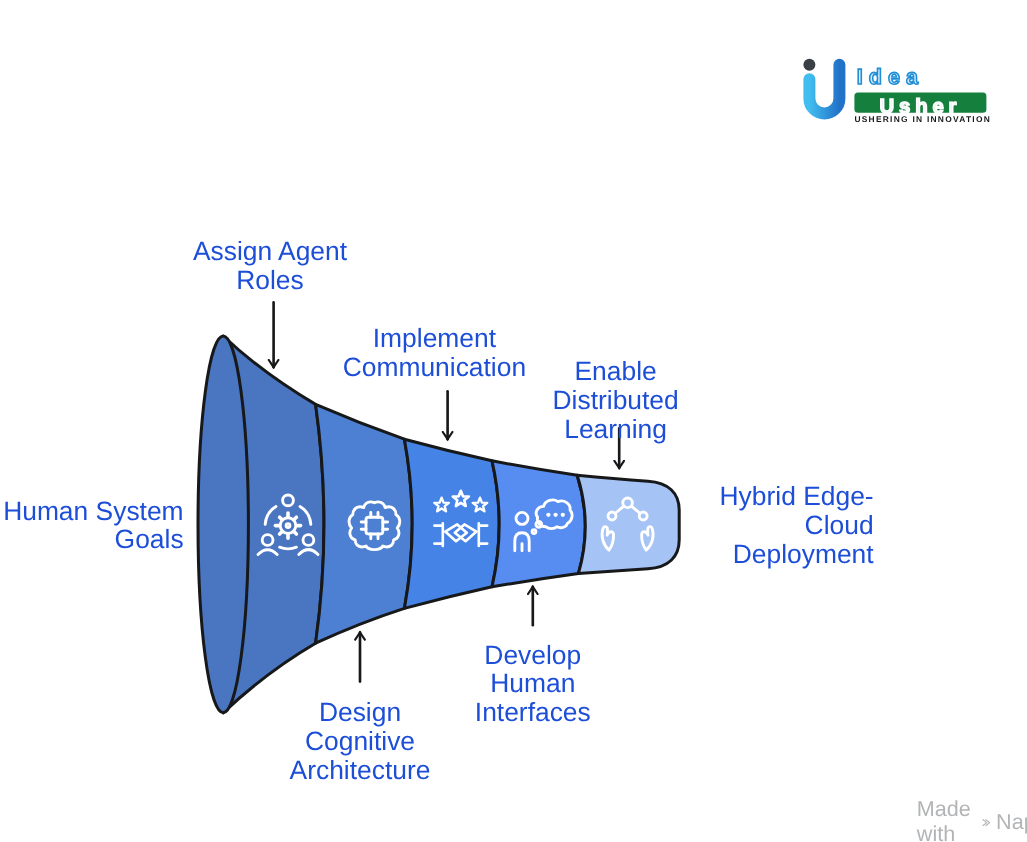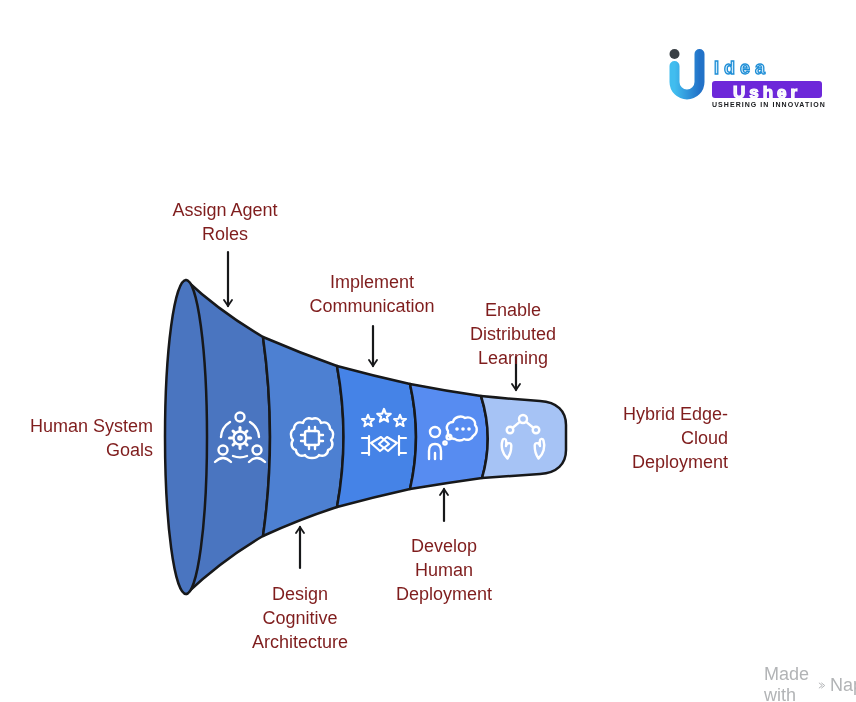--- a/index.html
+++ b/index.html
@@ -2,35 +2,35 @@
 <html><head>
 <meta charset="utf-8">
 <style>
   html,body{margin:0;padding:0;}
   body{
     width:856px;height:702px;position:relative;background:#ffffff;
     font-family:"Liberation Sans",sans-serif;overflow:hidden;
   }
   .stage-label{
     position:absolute;
-    font-size:18px;line-height:24px;color:#7f1d1d;
+    font-size:22px;line-height:24px;color:#1d4ed8;
     white-space:pre-line;
   }
   .ta-c{text-align:center}.ta-r{text-align:right}.ta-l{text-align:right}
 
   
-  .logo{position:absolute;left:666px;top:46px;display:flex;align-items:flex-end;}
+  .logo{position:absolute;left:666px;top:46px;display:flex;align-items:center;}
   .logo-text{margin-left:6px;width:110px;}
   .logo-idea{
     font-weight:bold;font-size:18px;letter-spacing:5px;
     color:#cfeafb;-webkit-text-stroke:1.3px #1f8ed6;
     padding-left:2px;height:26px;line-height:26px;
   }
   .logo-usher-box{
-    background:#6d28d9;border-radius:3px;height:17px;line-height:23px;
+    background:#15803d;border-radius:3px;height:17px;line-height:23px;
     text-align:center;font-weight:bold;font-size:17px;letter-spacing:4px;
     color:#eef3f7;-webkit-text-stroke:1.2px #ffffff;
   }
   .logo-tagline{
     margin-top:3px;font-size:7px;font-weight:bold;letter-spacing:1.05px;
     color:#17191c;white-space:nowrap;
   }
 
   
   .napkin{
@@ -157,26 +157,26 @@
 <div class="stage-label ta-r" style="left:0;top:414px;width:153px">Human System
 Goals</div>
 
 <div class="stage-label ta-c" style="left:125px;top:198px;width:200px">Assign Agent
 Roles</div>
 
 <div class="stage-label ta-c" style="left:210px;top:582px;width:180px">Design
 Cognitive
 Architecture</div>
 
-<div class="stage-label ta-c" style="left:262px;top:270px;width:220px">Implement
+<div class="stage-label ta-c" style="left:252px;top:270px;width:220px">Implement
 Communication</div>
 
 <div class="stage-label ta-c" style="left:354px;top:534px;width:180px">Develop
 Human
-Deployment</div>
+Interfaces</div>
 
 <div class="stage-label ta-c" style="left:433px;top:298px;width:160px">Enable
 Distributed
 Learning</div>
 
 <div class="stage-label ta-l" style="left:578px;top:402px;width:150px">Hybrid Edge-
 Cloud
 Deployment</div>
 
 <div class="napkin">

